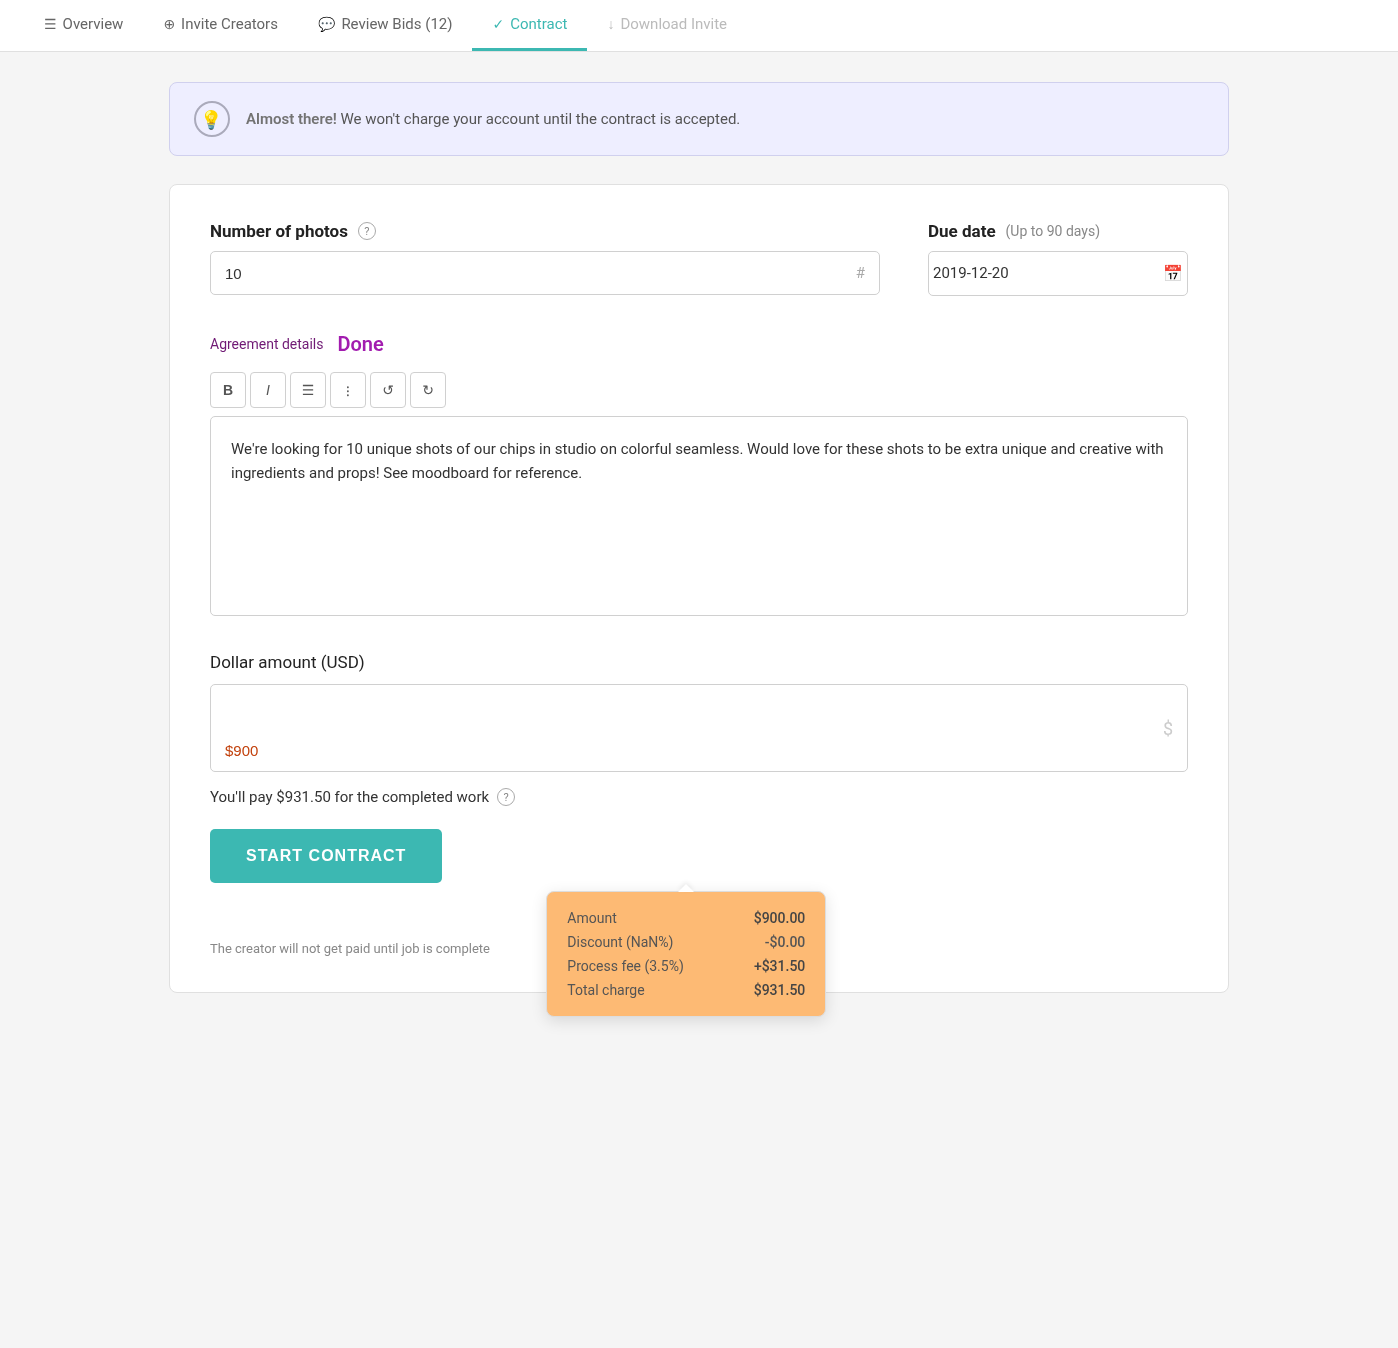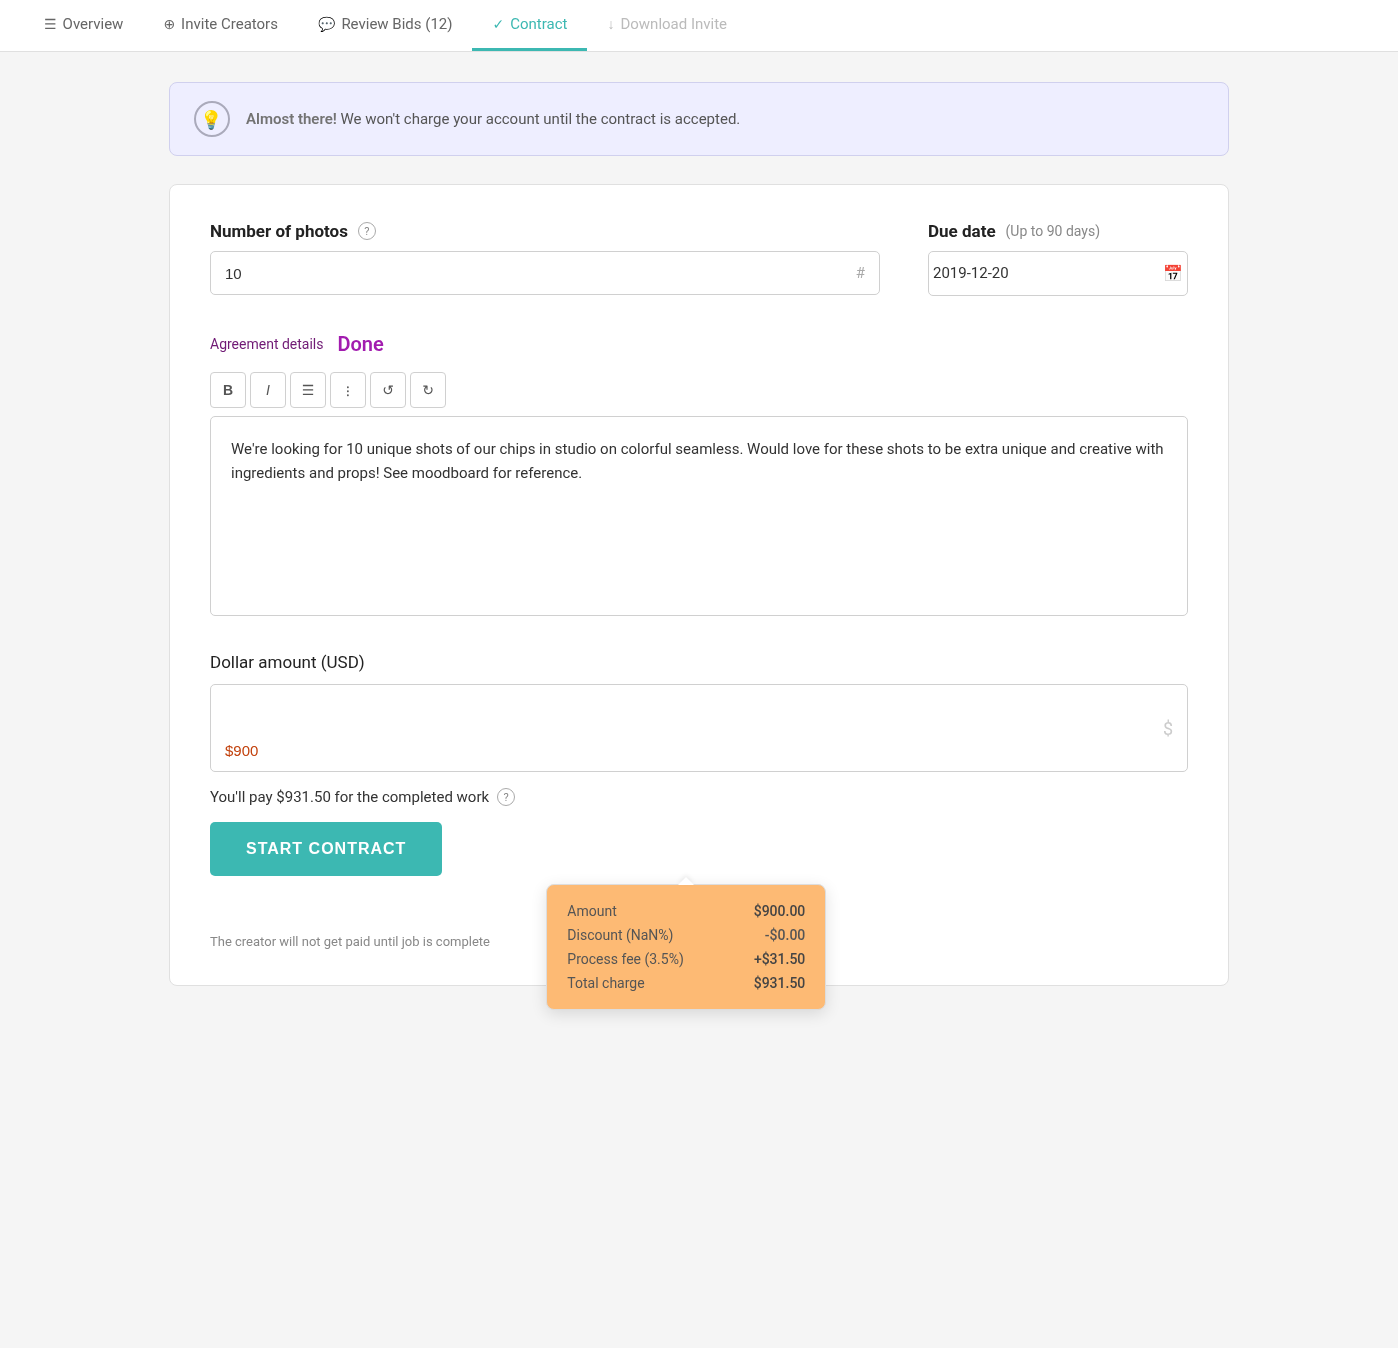--- a/index.html
+++ b/index.html
@@ -257,21 +257,21 @@
     }
     .dollar-circle-icon {
       color: #ccc;
       font-size: 18px;
     }
 
     
     .pay-summary {
       font-size: 15px;
       color: #333;
-      margin-bottom: 16px;
+      margin-bottom: 23px;
       display: flex;
       align-items: center;
       gap: 8px;
     }
 
     
     .discount-row {
       display: flex;
       align-items: center;
       gap: 10px;

